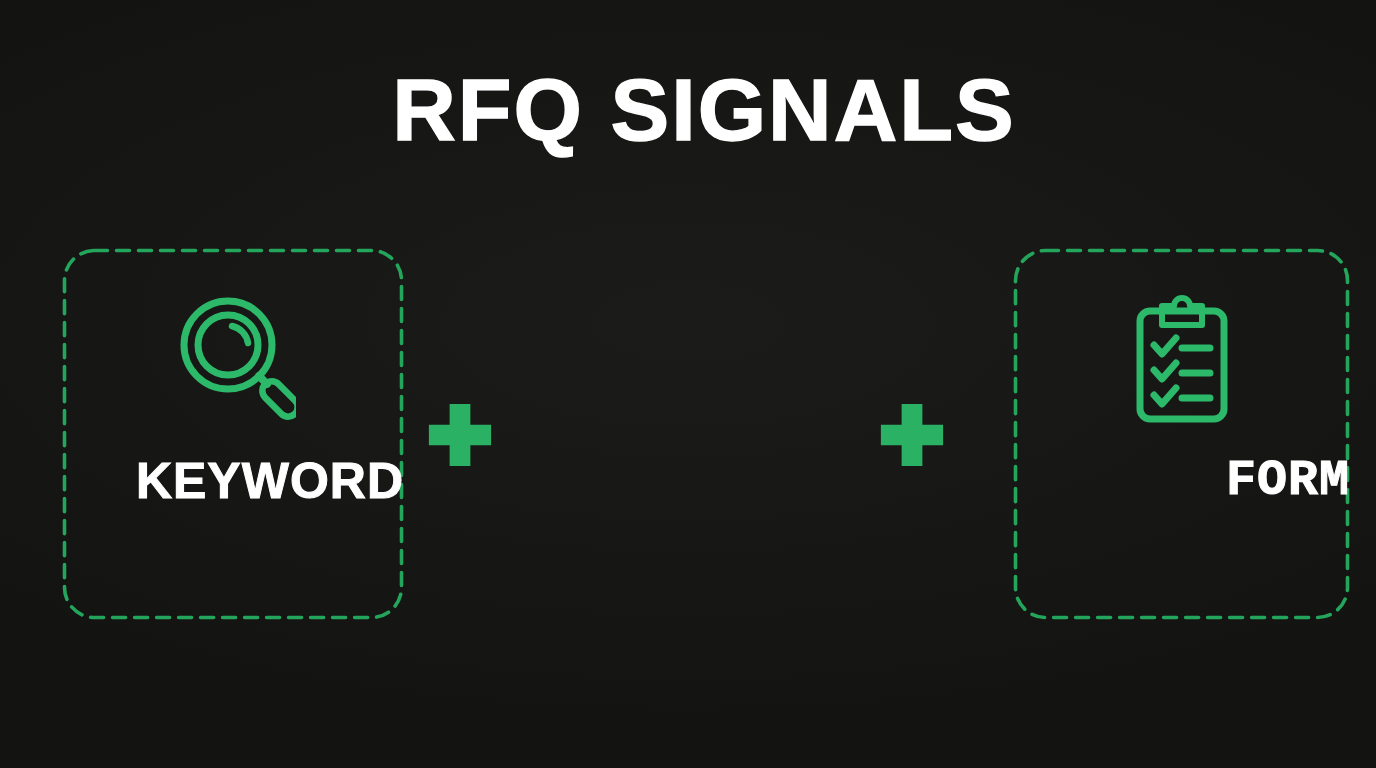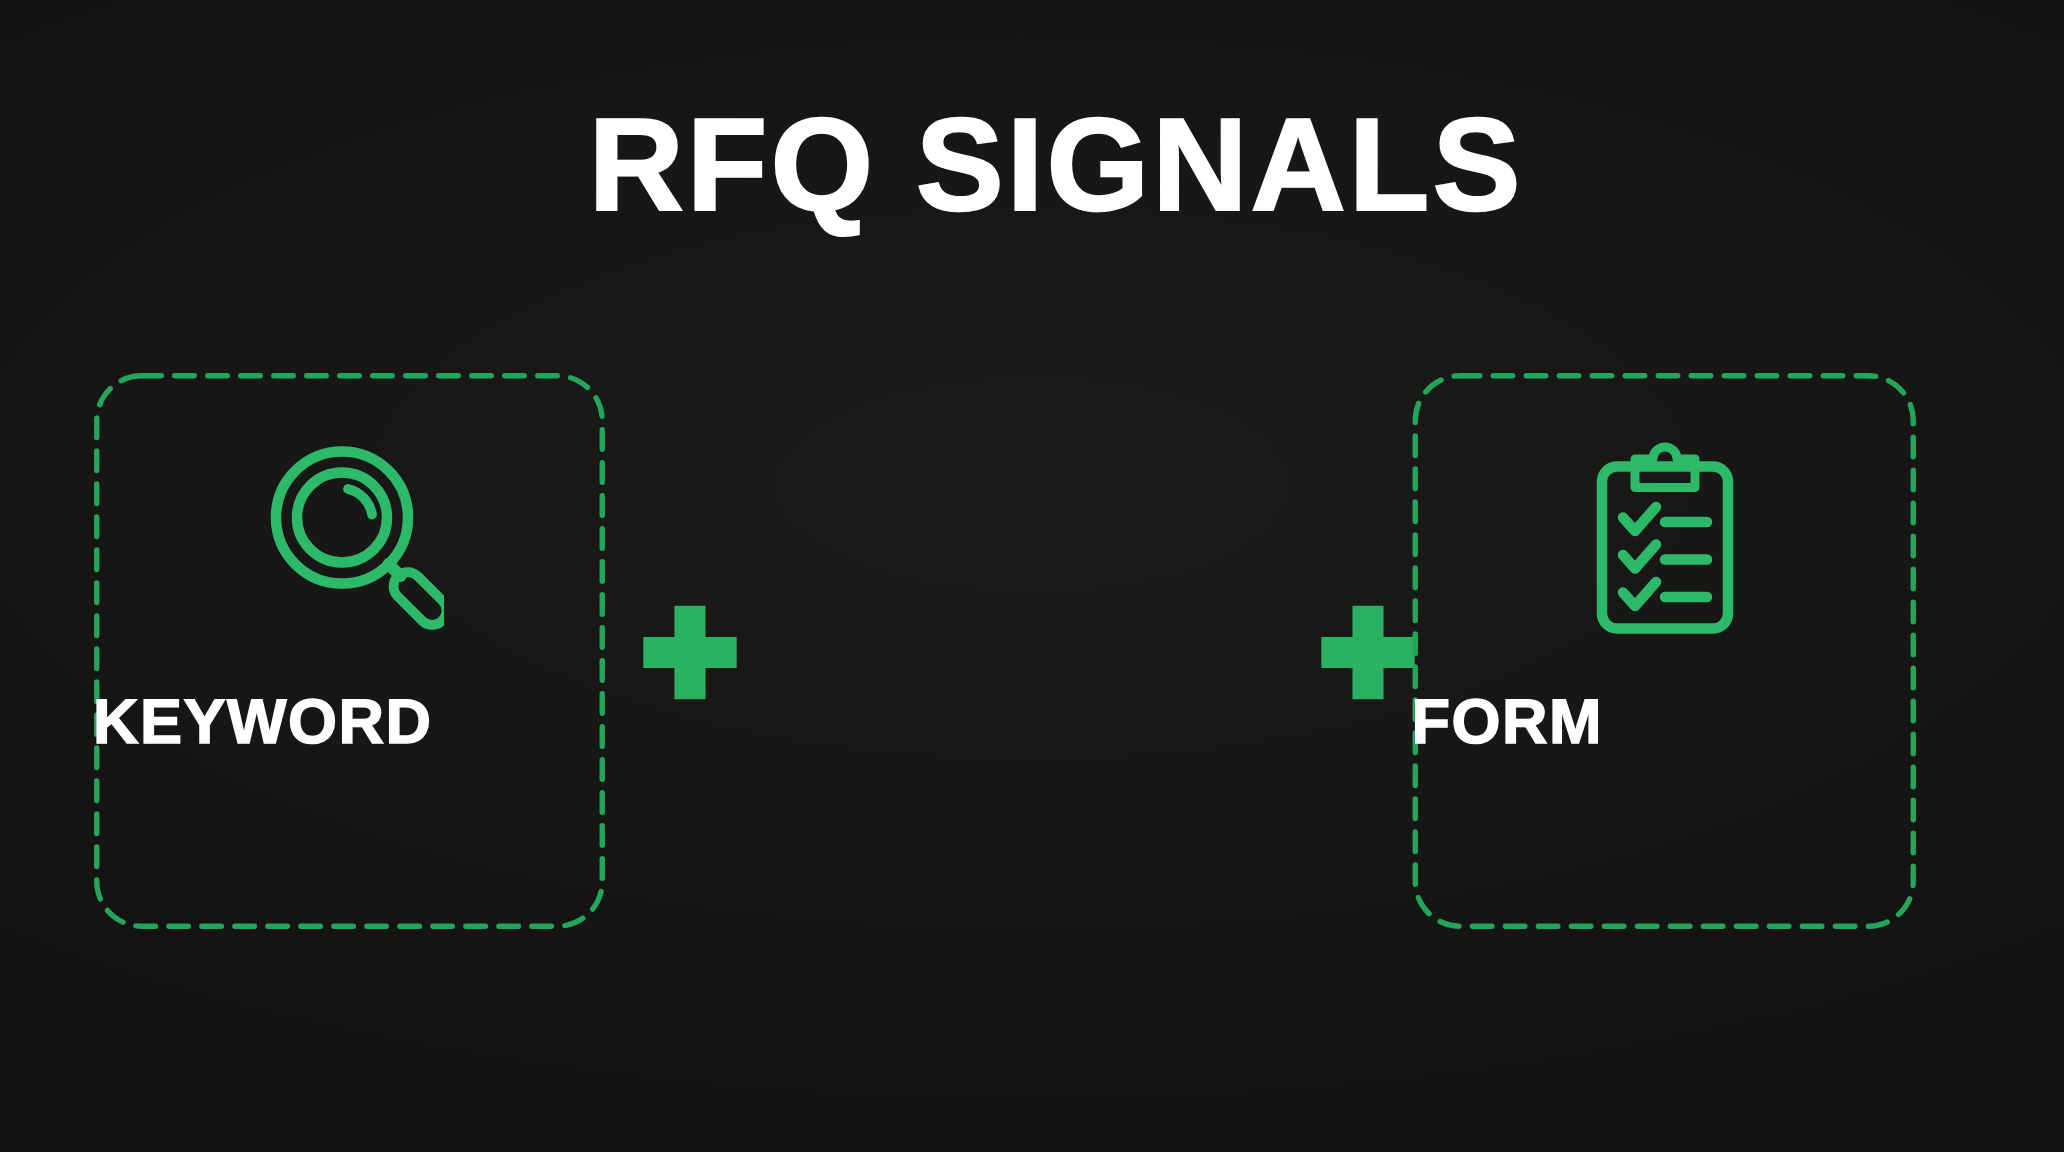--- a/index.html
+++ b/index.html
@@ -29,21 +29,21 @@
     letter-spacing: 2px;
     -webkit-text-stroke: 1.4px var(--text, #ffffff);
   }
   .box {
     position: absolute;
     top: 248px;
     height: 372px;
   }
   .box-1 { left: 62px;  width: 342px; }
   .box-2 { left: 518px; width: 339px; }
-  .box-3 { left: 941px; width: 337px; }
+  .box-3 { left: 1013px; width: 337px; font-family: Liberation Mono, monospace; }
   .box-border {
     position: absolute;
     inset: 0;
     width: 100%;
     height: 100%;
   }
   .box-border rect {
     fill: none;
     stroke: var(--border-green, #23a65c);
     stroke-width: 3.6;
@@ -62,24 +62,24 @@
   }
   .icon-slot svg {
     color: var(--icon-green, #2db96a);
   }
   .box-label {
     position: absolute;
     top: 205px;
     left: 0;
     width: 100%;
     display: flex;
-    justify-content: flex-start;
+    justify-content: flex-end;
     text-align: center;
     color: var(--text, #ffffff);
-    font-size: 42px;
+    font-size: 50px;
     line-height: 56px;
     font-weight: 700;
     letter-spacing: 1px;
     -webkit-text-stroke: 1px var(--text, #ffffff);
   }
   .box-label span { display: inline-block; max-width: 305px; }
   .plus {
     position: absolute;
     top: 402px;
     width: 66px;

